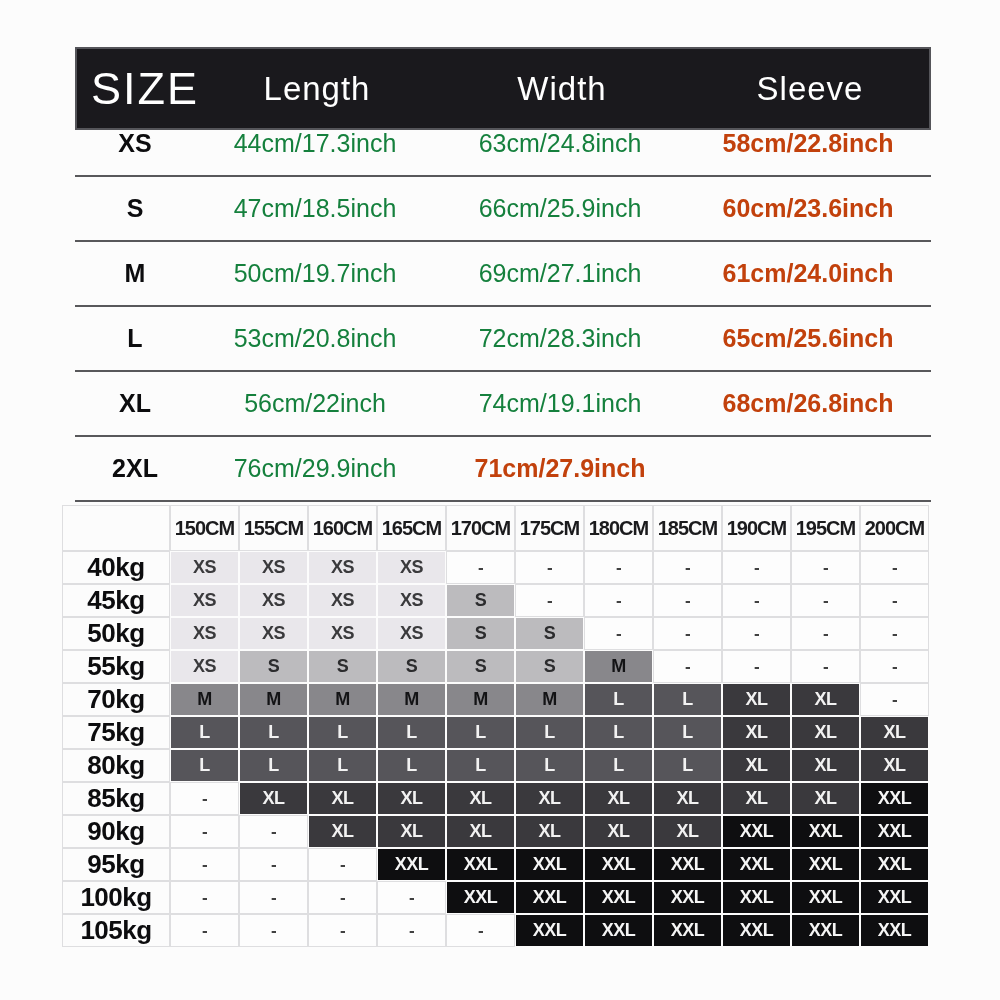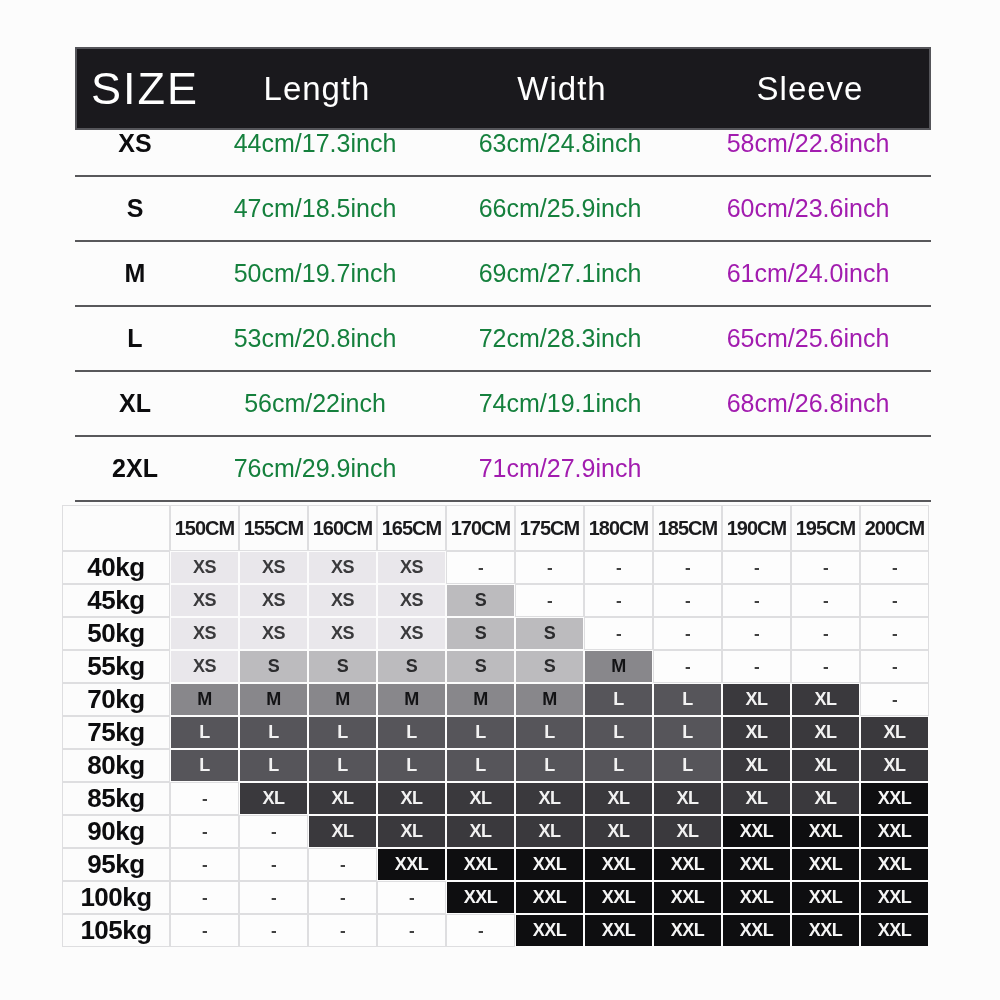--- a/index.html
+++ b/index.html
@@ -64,22 +64,22 @@
   }
   .msize {
     font-weight: 700;
     color: #0c0c0e;
   }
   .mwidth, .mlength {
     color: #15803d;
     font-weight: 400;
   }
   .msleeve {
-    font-weight: 400;
-    color: #a21caf;
+    font-weight: 700;
+    color: #c2410c;
   }
 
   
   table.matrix {
     position: absolute;
     left: 62px;
     top: 505px;
     border-spacing: 0;
     table-layout: fixed;
     border-collapse: separate;

